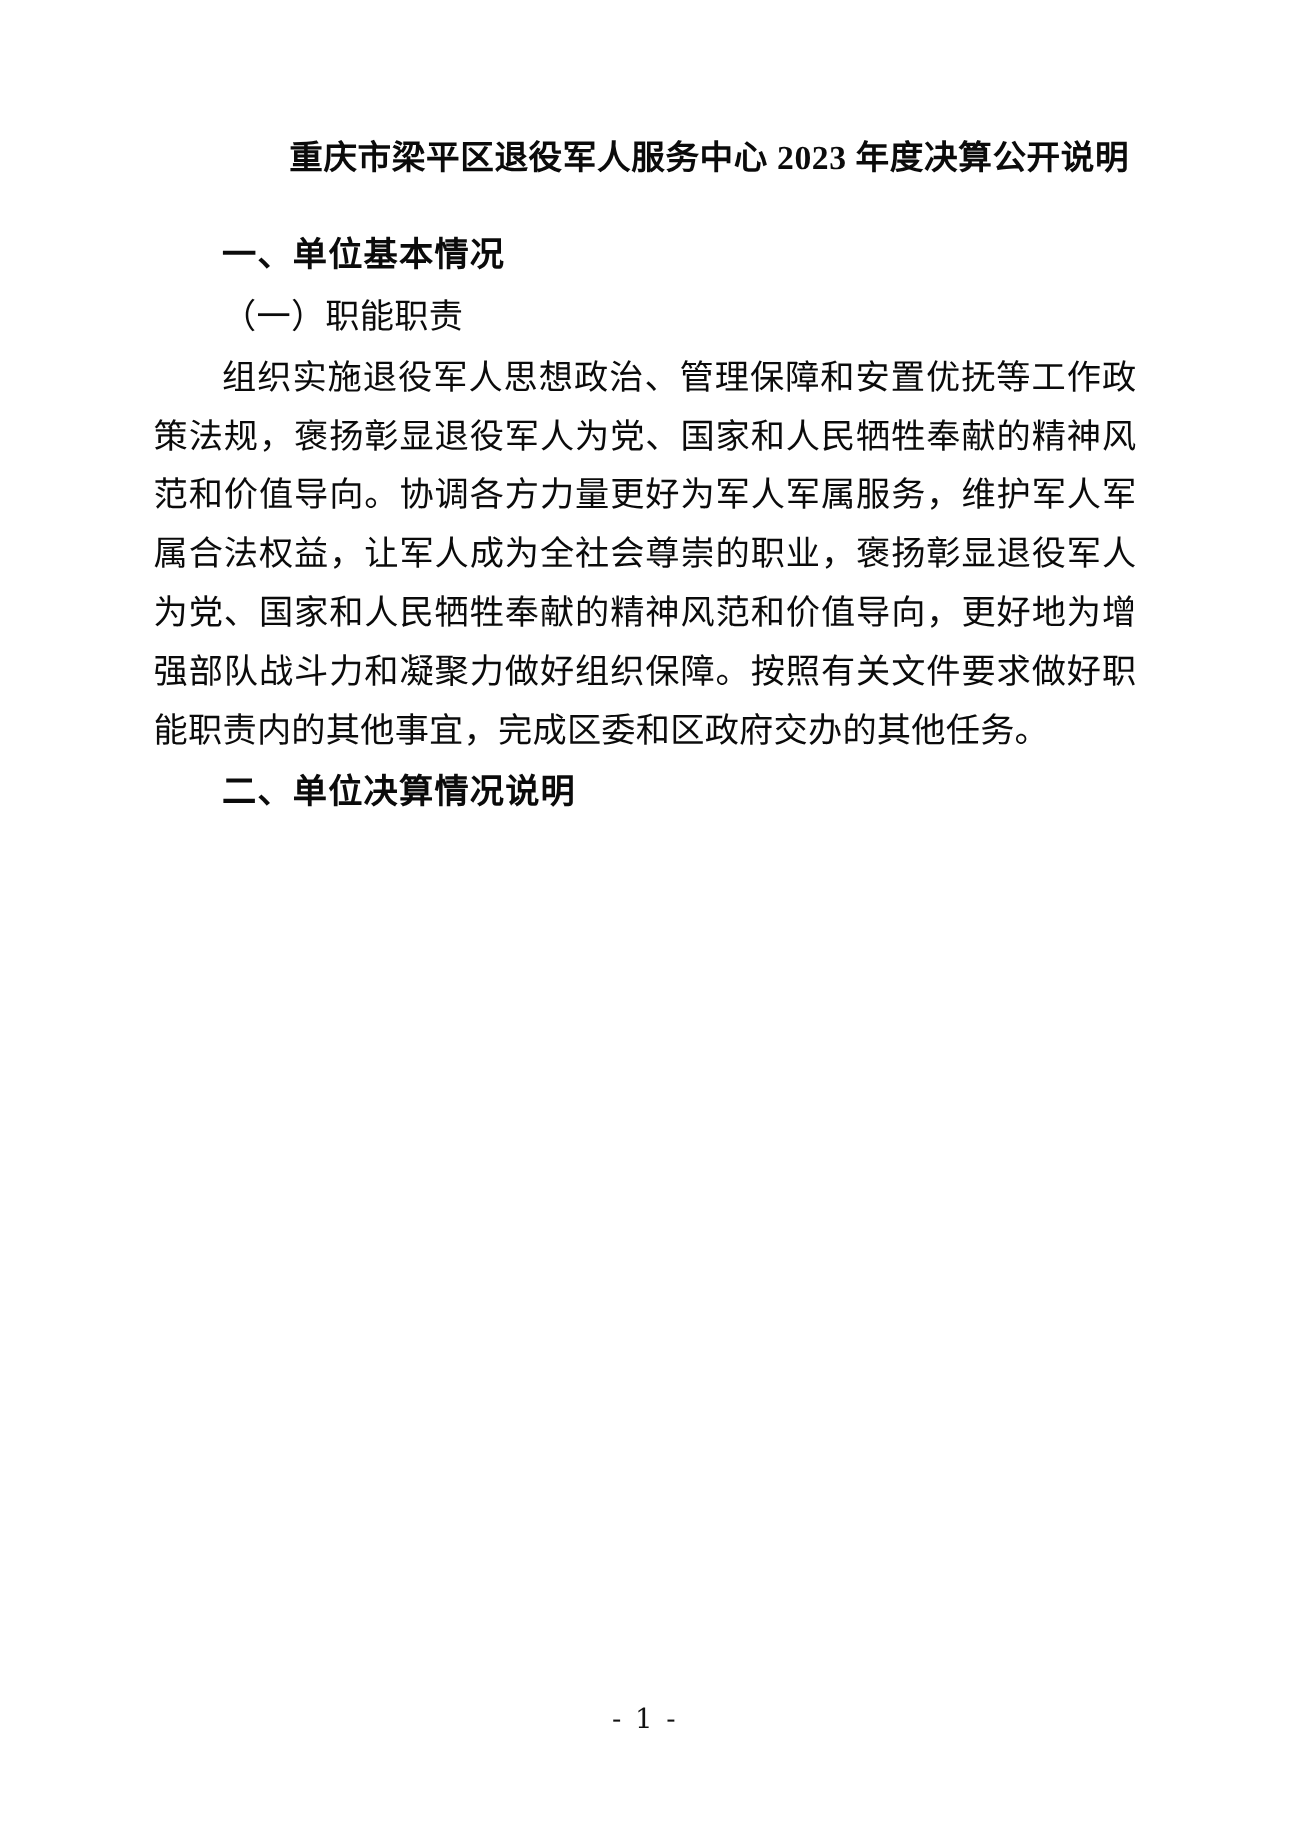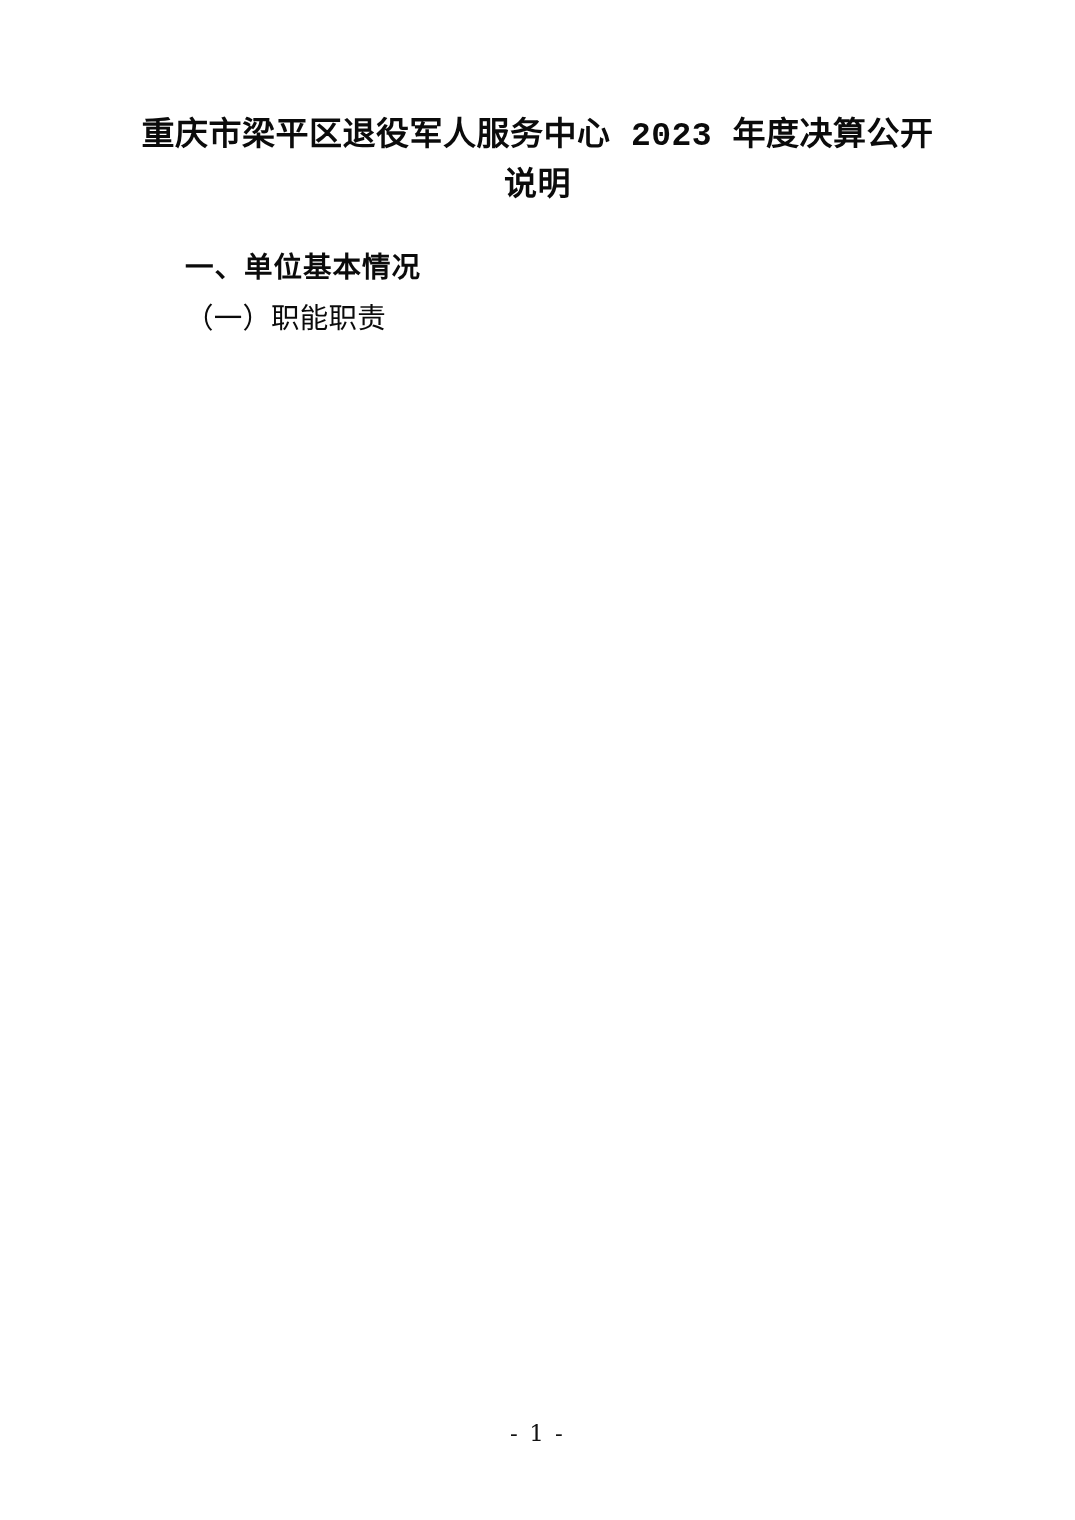--- a/index.html
+++ b/index.html
@@ -19,25 +19,25 @@
   .page {
     position: absolute;
     left: 0;
     top: 0;
     width: 1075px;
     height: 1520px;
     box-sizing: border-box;
     padding: 112px 128px 0 128px;
   }
   .doc-title {
-    font-family: Liberation Mono, monospace;
+    font-family: Liberation Serif, serif;
     font-weight: bold;
-    font-size: 33px;
+    font-size: 28px;
     line-height: 1.5;
-    text-align: center;
+    text-align: right;
     letter-spacing: 0.5px;
     margin: 0 0 34px 0;
     padding: 0 6px;
   }
   p {
     margin: 0;
     font-size: 28.5px;
     line-height: 1.72;
     text-align: justify;
     text-justify: inter-ideograph;
@@ -55,21 +55,21 @@
     line-height: 1.72;
   }
   .sub-heading {
     text-indent: 2em;
     font-size: 28.5px;
     line-height: 1.72;
   }
   .b {
     font-weight: bold;
   }
-  .blk { margin-bottom: 2px; font-family: Liberation Mono, monospace; }
+  .blk { margin-bottom: 2px; }
   .page-number {
     position: absolute;
     left: 0;
     right: 0;
     bottom: 74px;
     text-align: center;
     font-size: 23px;
     font-family: "DejaVu Serif", "Liberation Serif", serif;
     letter-spacing: 2px;
     color: #121212;
@@ -79,22 +79,24 @@
 <body>
 
 <div class="page">
 
   <h1 class="doc-title">重庆市梁平区退役军人服务中心 2023 年度决算公开说明</h1>
 
   <p class="heading blk">一、单位基本情况</p>
 
   <p class="sub-heading blk">（一）职能职责</p>
 
+  <p class="indent blk">组织实施退役军人思想政治、管理保障和安置优抚等工作政策法规，褒扬彰显退役军人为党、国家和人民牺牲奉献的精神风范和价值导向。协调各方力量更好为军人军属服务，维护军人军属合法权益，让军人成为全社会尊崇的职业，褒扬彰显退役军人为党、国家和人民牺牲奉献的精神风范和价值导向，更好地为增强部队战斗力和凝聚力做好组织保障。按照有关文件要求做好职能职责内的其他事宜，完成区委和区政府交办的其他任务。</p>
 
 
 
+  <p class="heading blk">二、单位决算情况说明</p>
 
 
 
 
   <div class="page-number">- 1 -</div>
 
 </div>
 
 </body></html>

